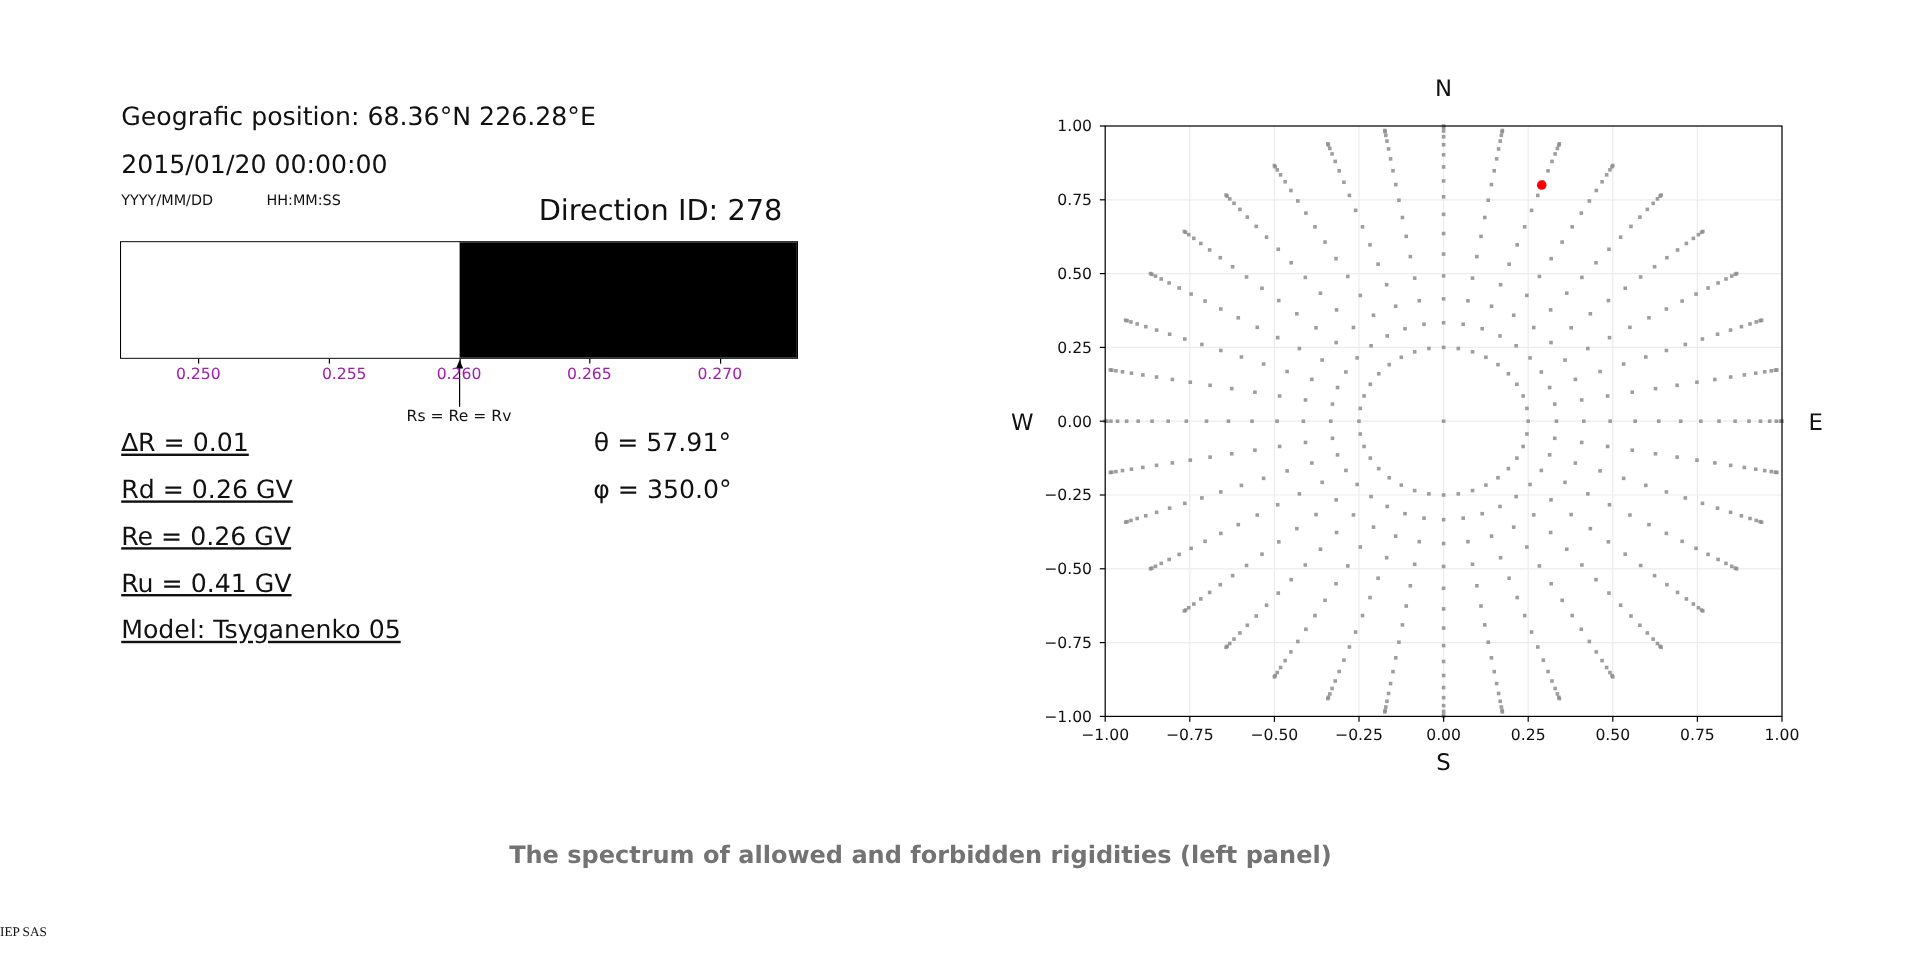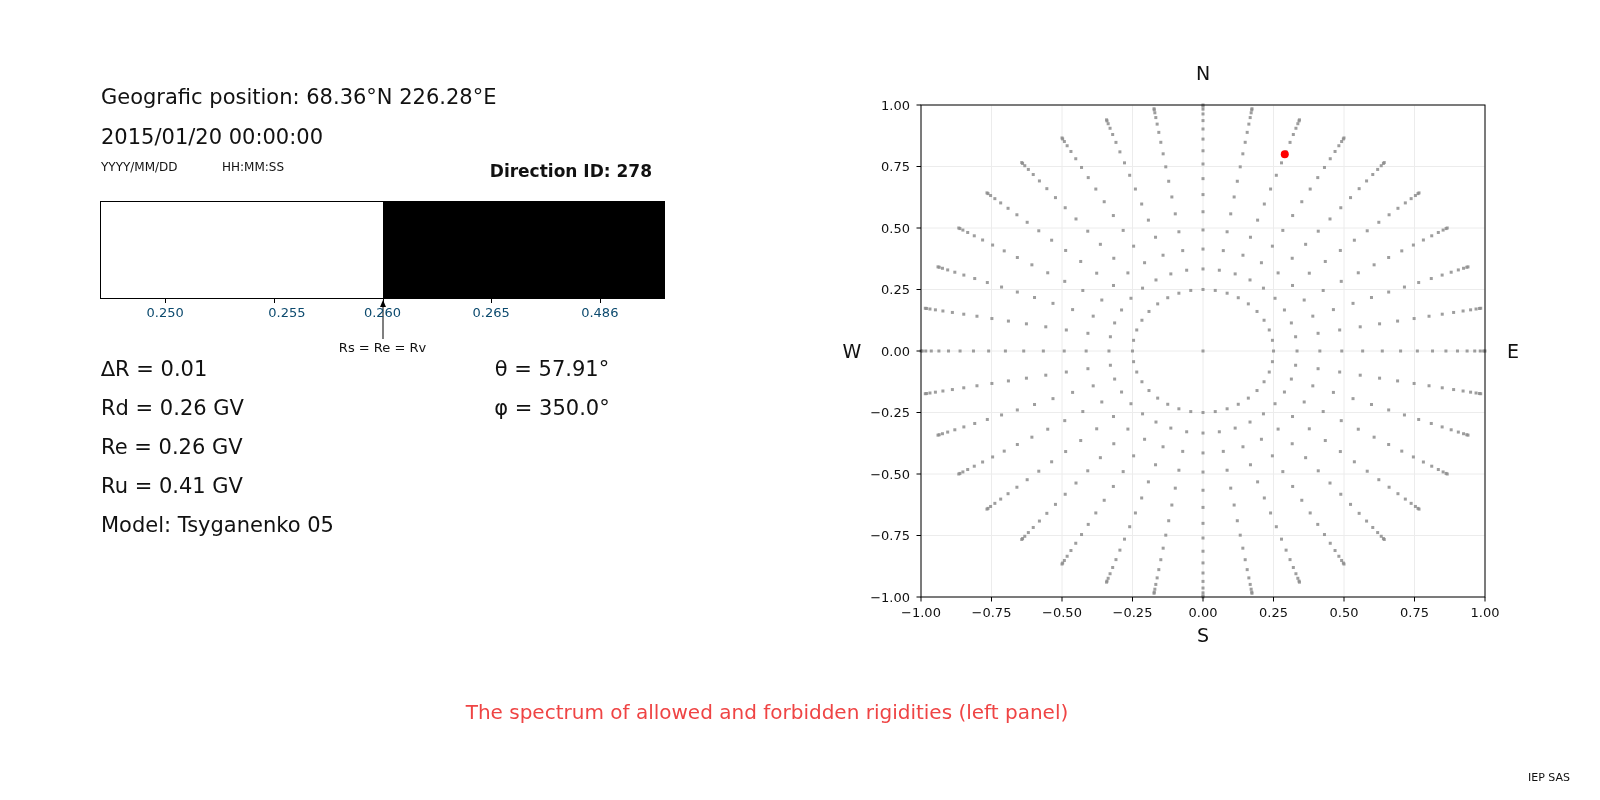--- a/index.html
+++ b/index.html
@@ -1,44 +1,44 @@
 <!DOCTYPE html>
 <html><head>
 <meta charset="utf-8">
 <style>
   html,body{margin:0;padding:0;background:#ffffff;}
   body{width:1600px;height:800px;font-family:"DejaVu Sans","Liberation Sans",sans-serif;color:#111111;}
   #canvas{position:relative;width:1600px;height:800px;background:#ffffff;overflow:hidden;}
   .abs{position:absolute;}
   .t17{font-size:21px;line-height:1.15;}
-  .t18{font-size:17px;line-height:1.15;font-weight:bold;}
+  .t18{font-size:24px;line-height:1.15;}
   .t12{font-size:12px;line-height:1.1;}
 
   
   #spec-bar{left:100px;top:201px;width:565px;height:98px;border:1px solid #000;box-sizing:border-box;background:#fff;}
   .spec-region{position:absolute;top:0;height:100%;}
   #spec-axis{left:100px;top:299px;width:565px;height:60px;}
   .spec-tick{position:absolute;top:0;width:1px;height:4px;background:#000;}
-  .spec-ticklabel{position:absolute;top:6px;transform:translateX(-50%);font-size:13px;white-space:nowrap;color:#0c4a6e;}
+  .spec-ticklabel{position:absolute;top:6px;transform:translateX(-50%);font-size:13px;white-space:nowrap;color:#a21caf;}
   #spec-arrow-head{position:absolute;top:1px;transform:translateX(-50%);width:0;height:0;
     border-left:3.5px solid transparent;border-right:3.5px solid transparent;border-bottom:7px solid #000;}
   #spec-arrow-line{position:absolute;top:6px;height:34px;width:1px;background:#000;transform:translateX(-50%);}
   #spec-marker-label{position:absolute;top:41px;transform:translateX(-50%);font-size:13px;white-space:nowrap;color:#111;}
 
-  .info-left{left:101px;white-space:nowrap;}
+  .info-left{left:101px;white-space:nowrap;text-decoration:underline;}
   .info-right{left:452px;width:200px;text-align:center;white-space:nowrap;}
 
   
   #dir-plot{left:820px;top:45px;}
   .dirlabel{font-size:19px;fill:#111;}
   .ticklabel{font-size:13px;fill:#111;}
 
   
-  .caption{left:0;width:1534px;text-align:center;font-size:20px;color:#ef4444;}
-  #credit{left:0;width:1570px;text-align:right;font-size:11px;color:#111;}
+  .caption{left:0;width:1534px;text-align:center;font-size:20px;color:#737373;font-weight:bold;}
+  #credit{left:0;width:1570px;text-align:left;font-size:11px;color:#111;font-family:Liberation Serif, serif;}
 </style>
 </head>
 <body>
 
 <div id="canvas">
 
   <div class="abs t17" style="left:101px;top:85px">Geografic position: 68.36°N 226.28°E</div>
   <div class="abs t17" style="left:101px;top:125px">2015/01/20 00:00:00</div>
   <div class="abs t12" style="left:101px;top:161px">YYYY/MM/DD</div>
   <div class="abs t12" style="left:222px;top:161px">HH:MM:SS</div>
@@ -55,21 +55,21 @@
     <div id="spec-marker-label" style="left: 50%;">Rs = Re = Rv</div>
   <div class="spec-tick" style="left: 11.5385%;"></div>
       <div class="spec-ticklabel" style="left: 11.5385%;">0.250</div>
       <div class="spec-tick" style="left: 30.7692%;"></div>
       <div class="spec-ticklabel" style="left: 30.7692%; margin-left: 13px;">0.255</div>
       <div class="spec-tick" style="left: 50%;"></div>
       <div class="spec-ticklabel" style="left: 50%;">0.260</div>
       <div class="spec-tick" style="left: 69.2308%;"></div>
       <div class="spec-ticklabel" style="left: 69.2308%;">0.265</div>
       <div class="spec-tick" style="left: 88.4615%;"></div>
-      <div class="spec-ticklabel" style="left: 88.4615%;">0.486</div>
+      <div class="spec-ticklabel" style="left: 88.4615%;">0.270</div>
     </div>
 
   <div class="abs t17 info-left" style="top:357px">∆R = 0.01</div>
   <div class="abs t17 info-left" style="top:396px">Rd = 0.26 GV</div>
   <div class="abs t17 info-left" style="top:435px">Re = 0.26 GV</div>
   <div class="abs t17 info-left" style="top:474px">Ru = 0.41 GV</div>
   <div class="abs t17 info-left" style="top:513px">Model: Tsyganenko 05</div>
 
   <div class="abs t17 info-right" style="top:357px">θ = 57.91°</div>
   <div class="abs t17 info-right" style="top:396px">φ = 350.0°</div>

